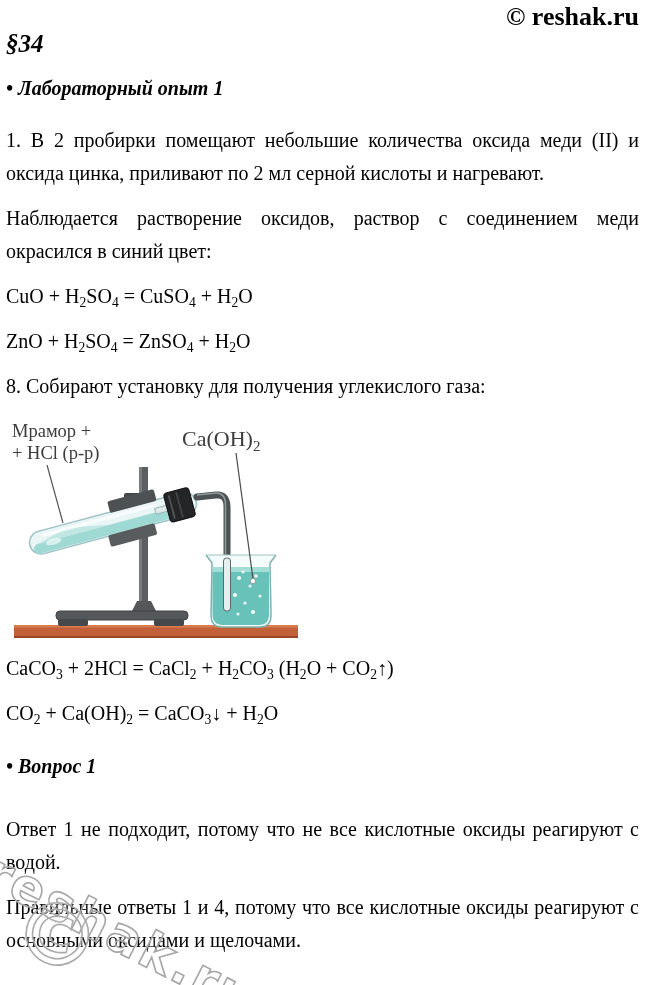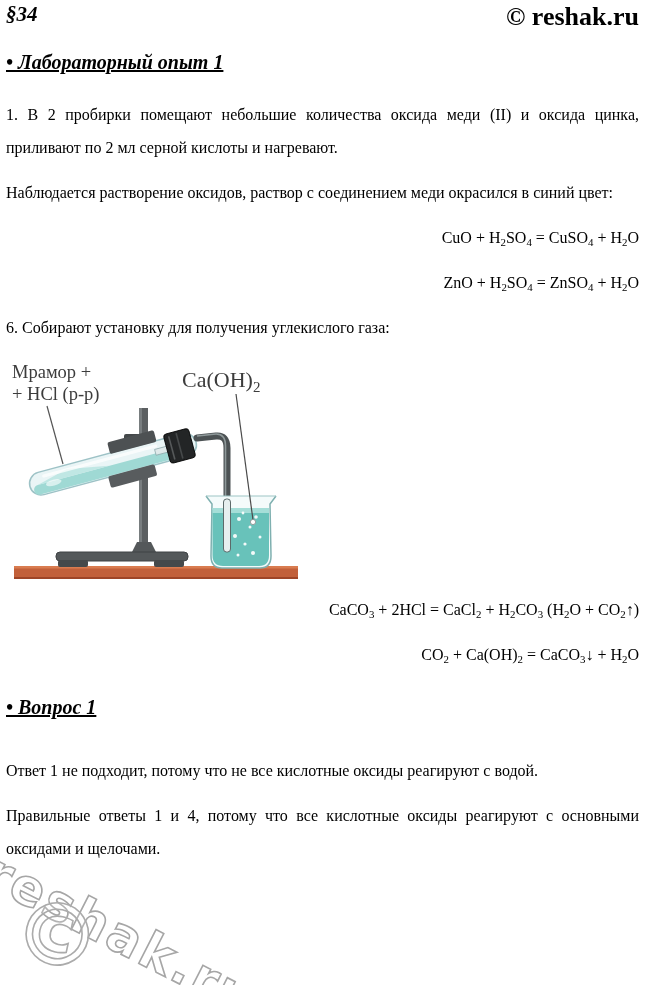--- a/index.html
+++ b/index.html
@@ -3,26 +3,26 @@
 <meta charset="utf-8">
 <style>
   html,body{margin:0;padding:0;}
   body{
     width:645px;height:985px;background:#ffffff;color:#000;
     font-family:"Liberation Serif",serif;
     position:relative;overflow:hidden;
   }
   .page{padding:2px 6px 0 6px;position:relative;z-index:1;}
   .header-row{display:flex;justify-content:space-between;align-items:flex-start;margin-bottom:18px;}
-  .sec-num{font-size:21px;font-weight:bold;font-style:italic;}
+  .sec-num{font-size:25px;font-weight:bold;font-style:italic;margin-top:28px;}
   .copyright{font-size:26px;font-weight:bold;}
-  .section-title{font-size:20px;font-weight:bold;font-style:italic;line-height:24px;margin:0 0 24px 0;text-decoration:underline;}
+  .section-title{font-size:20px;font-weight:bold;font-style:italic;line-height:24px;margin:0 0 24px 0;}
   .section-title.q1{margin-bottom:35px;}
-  p{font-size:16px;line-height:33px;margin:0 0 12px 0;text-align:justify;}
-  p.eq{text-align:right;}
+  p{font-size:20px;line-height:33px;margin:0 0 12px 0;text-align:justify;}
+  p.eq{text-align:left;}
   p.eq-last{margin-bottom:24px;}
   p.last{margin-bottom:0;}
   sub{font-size:0.68em;line-height:0;position:relative;top:0.28em;vertical-align:baseline;}
   .figure{margin:1px 0 12px 0;line-height:0;}
   .fig-label{font-family:"Liberation Serif",serif;fill:#3c3c3c;}
   
   .wm-text{
     position:absolute;left:2px;top:842px;z-index:6;
     transform:rotate(27deg);transform-origin:0 0;
     font-family:"DejaVu Sans",sans-serif;font-size:50px;font-weight:bold;letter-spacing:3px;
@@ -49,21 +49,21 @@
   <div class="section-title">• Лабораторный опыт 1</div>
 
   <p>1. В 2 пробирки помещают небольшие количества оксида меди (II) и оксида цинка, приливают по 2 мл серной кислоты и нагревают.</p>
 
   <p>Наблюдается растворение оксидов, раствор с соединением меди окрасился в синий цвет:</p>
 
   <p class="eq">CuO + H<sub>2</sub>SO<sub>4</sub> = CuSO<sub>4</sub> + H<sub>2</sub>O</p>
 
   <p class="eq">ZnO + H<sub>2</sub>SO<sub>4</sub> = ZnSO<sub>4</sub> + H<sub>2</sub>O</p>
 
-  <p>6. Собирают установку для получения углекислого газа:</p>
+  <p>8. Собирают установку для получения углекислого газа:</p>
 
   <div class="figure">
     <svg width="300" height="225" viewBox="0 0 300 225">
 
       <g>
         <rect x="8" y="210" width="284" height="13" fill="#c2603a"></rect>
         <rect x="8" y="210" width="284" height="2.5" fill="#d97c50"></rect>
         <rect x="8" y="221" width="284" height="2" fill="#9e4527"></rect>
       </g>
 

